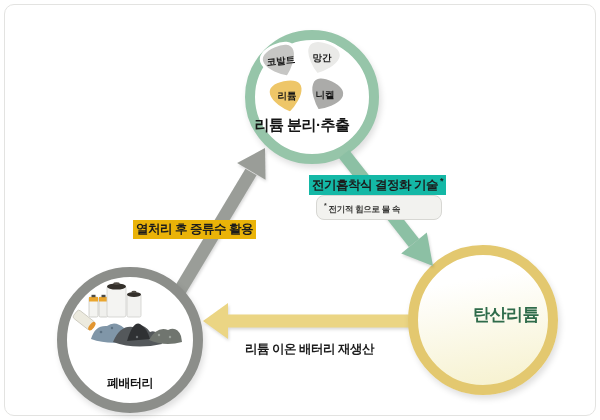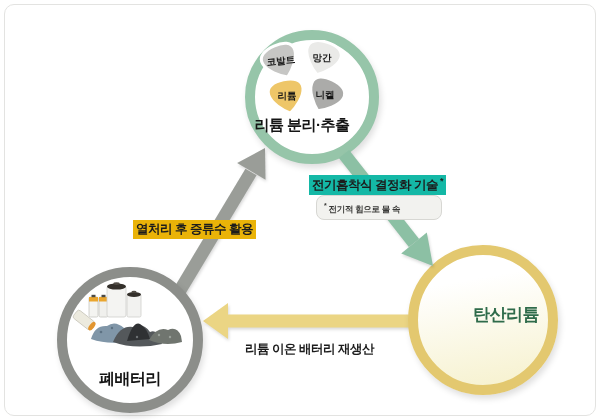--- a/index.html
+++ b/index.html
@@ -18,21 +18,21 @@
   .circle-top   { left:245px; top:30px;  width:134px; height:134px; border:10px solid #96c5a9; }
   .circle-left  { left:57px;  top:267px; width:146px; height:146px; border:10px solid #8c8e8a; }
   .circle-right { left:408px; top:245px; width:150px; height:150px; border:10px solid #e3c86f;
     background:linear-gradient(170deg,#ffffff 22%,#f6f1cd 100%); }
 
   .circle svg.fill { position:absolute; left:0; top:0; width:100%; height:100%; }
 
   .node-title { position:absolute; white-space:nowrap; font-weight:bold; color:#141414;
     letter-spacing:-0.5px; }
   .title-top  { left:50%; top:76px; transform:translateX(-50%) translateX(-10px); font-size:15px; }
-  .title-left { left:0; right:0; top:92px; text-align:center; font-size:16px; }
+  .title-left { left:0; right:0; top:98px; text-align:center; font-size:12px; }
   .title-right{ left:0; right:0; top:50px; text-align:center; transform:translateX(-9px);
     font-size:17px; line-height:19px; color:#2e6b4a; }
 
   .arrow-label { position:absolute; z-index:4; font-weight:bold; font-size:12.5px;
     color:#1c1c1c; letter-spacing:-0.5px; white-space:nowrap; }
   .label-heat  { left:133px; top:220px; background:#eab308; padding:1px 3px; }
   .label-tech  { left:309px; top:175px; background:#14b8a6; padding:1px 3px; }
   .label-regen { left:233px; top:341px;margin-left:12px; }
   .label-tech sup { font-size:9px; margin-left:2px; }
 

